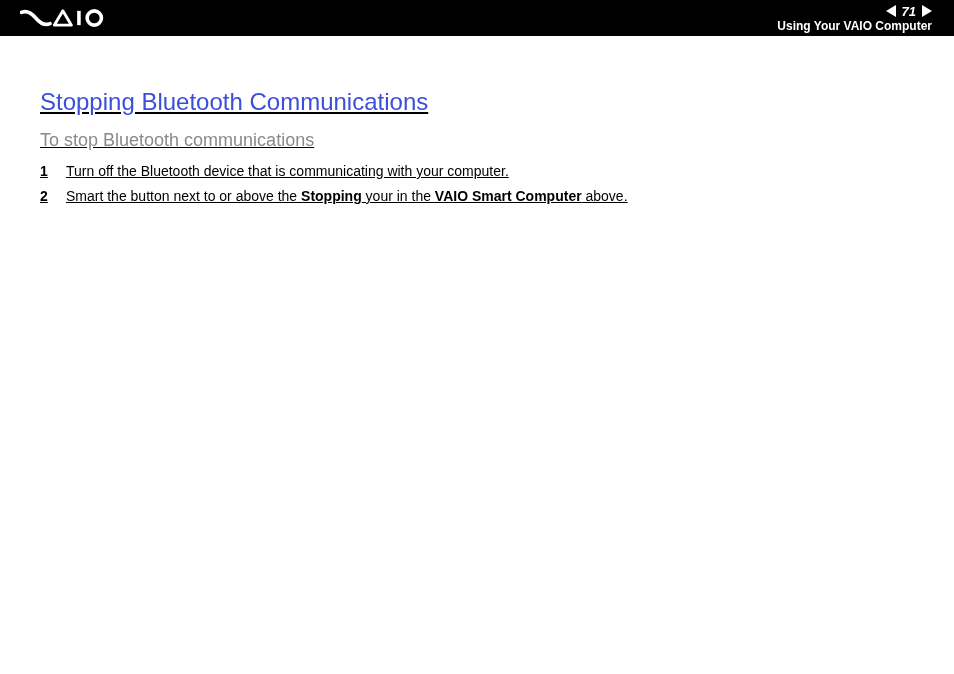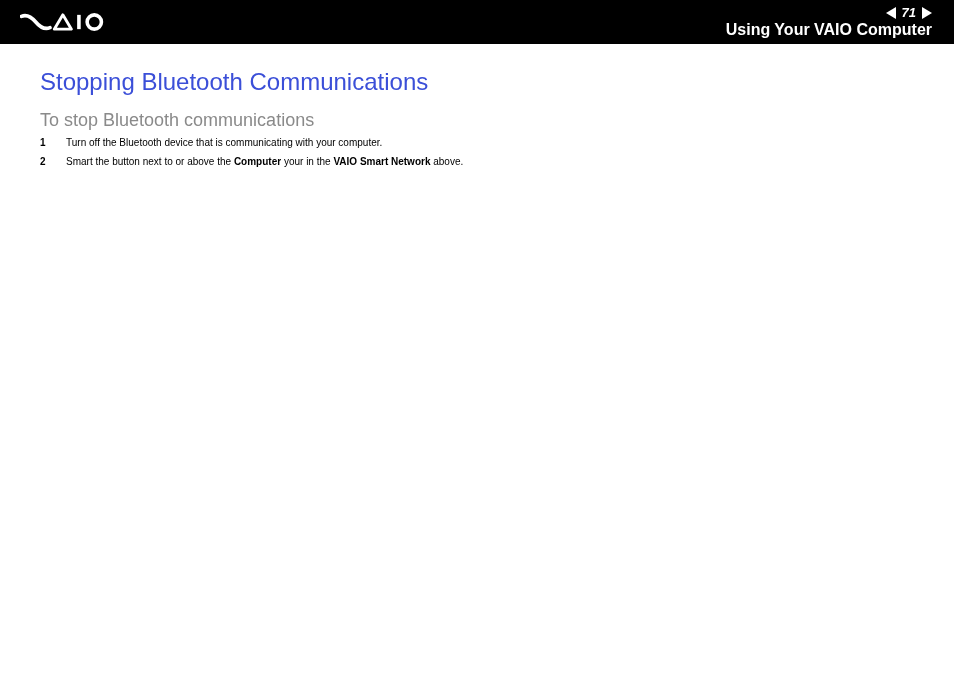--- a/index.html
+++ b/index.html
@@ -6,21 +6,21 @@
   body {
     width: 954px;
     height: 674px;
     font-family: Arial, Helvetica, sans-serif;
     background: #fff;
     color: #000;
     position: relative;
   }
   .header {
     width: 100%;
-    height: 44px;
+    height: 36px;
     background: #000;
     color: #fff;
     display: flex;
     align-items: center;
     justify-content: space-between;
     padding: 0 22px 0 20px;
   }
   .logo {
     display: flex;
     align-items: center;
@@ -43,47 +43,48 @@
     line-height: 1;
     margin-top: 2px;
   }
   .nav-arrow {
     display: inline-flex;
     align-items: center;
     cursor: pointer;
   }
   .nav-arrow svg { width: 10px; height: 12px; }
   .section-label {
-    font-size: 16px;
+    font-size: 12px;
     font-weight: bold;
     line-height: 1.2;
     margin-top: 1px;
   }
   .content {
-    padding: 24px 40px 0 40px;
+    padding: 52px 40px 0 40px;
+    text-decoration: underline;
   }
   .title {
     color: #3b4fd8;
     font-size: 24px;
     font-weight: normal;
     margin-bottom: 14px;
   }
   .subtitle {
     color: #8a8a8a;
     font-size: 18px;
     font-weight: normal;
-    margin-bottom: 4px;
+    margin-bottom: 10px;
   }
   .steps {
     list-style: none;
     counter-reset: step;
   }
   .steps li {
     counter-increment: step;
-    font-size: 10px;
+    font-size: 14px;
     line-height: 1.5;
     margin-bottom: 4px;
     display: flex;
   }
   .steps li::before {
     content: counter(step);
     font-weight: bold;
     width: 26px;
     flex-shrink: 0;
   }
@@ -120,16 +121,16 @@
 </div>
 
 <div class="content">
   <h1 class="title">Stopping Bluetooth Communications</h1>
   <h2 class="subtitle">To stop Bluetooth communications</h2>
   <ol class="steps">
     <li>
       <span class="step-text">Turn off the Bluetooth device that is communicating with your computer.</span>
     </li>
     <li>
-      <span class="step-text"><span>Smart the button next to or above the </span><b>Computer</b><span> your in the </span><b>VAIO Smart Network</b><span> above.</span></span>
+      <span class="step-text"><span>Smart the button next to or above the </span><b>Stopping</b><span> your in the </span><b>VAIO Smart Computer</b><span> above.</span></span>
     </li>
   </ol>
 </div>
 
 </body></html>

